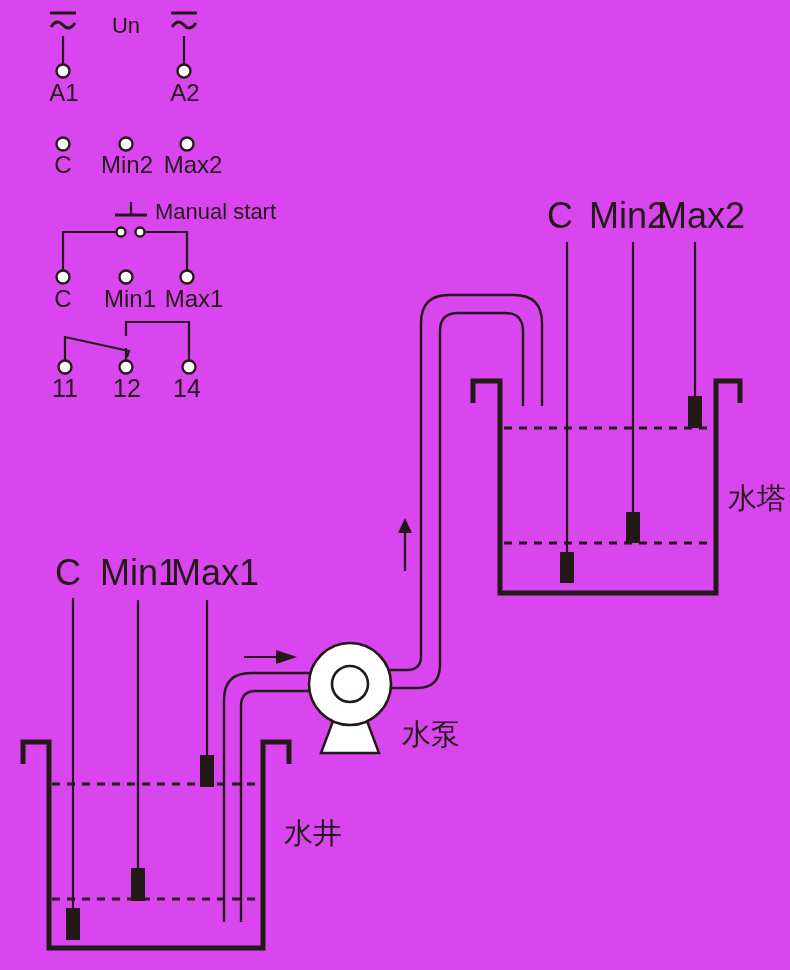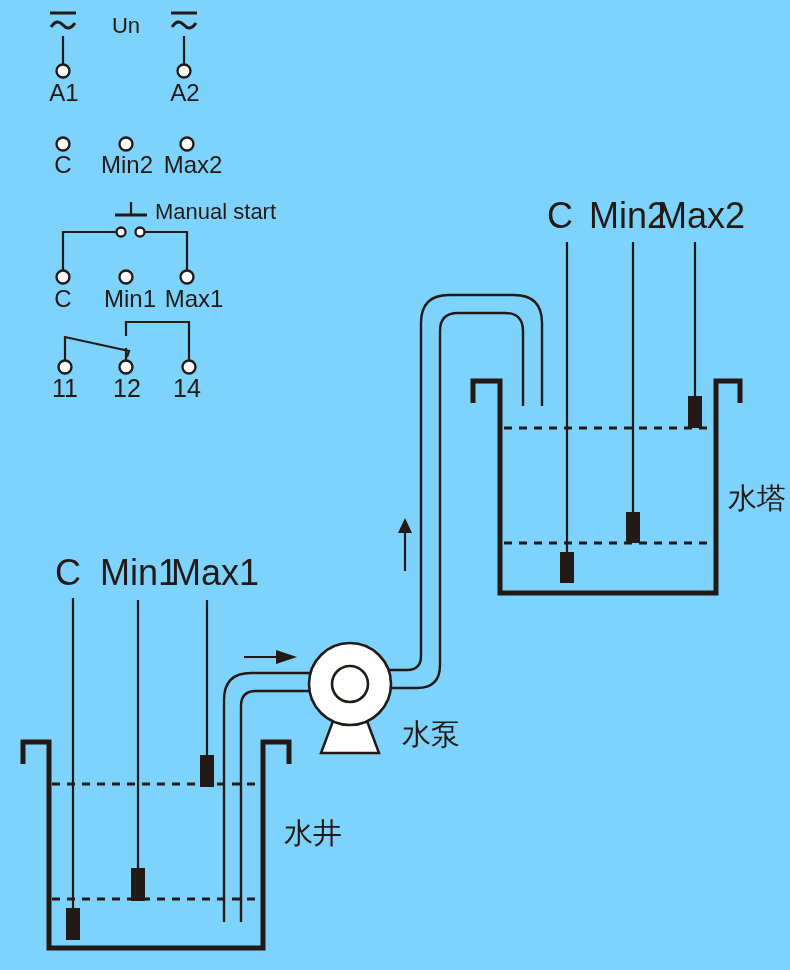--- a/index.html
+++ b/index.html
@@ -1,16 +1,16 @@
 <!DOCTYPE html>
 <html><head>
 <meta charset="utf-8">
 <style>
   html,body{margin:0;padding:0;background:#ffffff;}
-  .stage{width:790px;height:970px;position:relative;background:#7dd3fc;overflow:hidden;}
+  .stage{width:790px;height:970px;position:relative;background:#d946ef;overflow:hidden;}
   svg{display:block;}
   text{font-family:"Liberation Sans","DejaVu Sans",sans-serif;fill:#231916;}
   .t-sm{font-size:24px;}
   .t-md{font-size:22px;}
   .t-num{font-size:25px;}
   .t-big{font-size:36px;}
   .t-cjk{font-size:29px;}
   .wire{stroke:#231916;stroke-width:2.2;fill:none;}
   .pipe{stroke:#231916;stroke-width:2.4;fill:none;}
   .tank{stroke:#231916;stroke-width:5;fill:none;}

